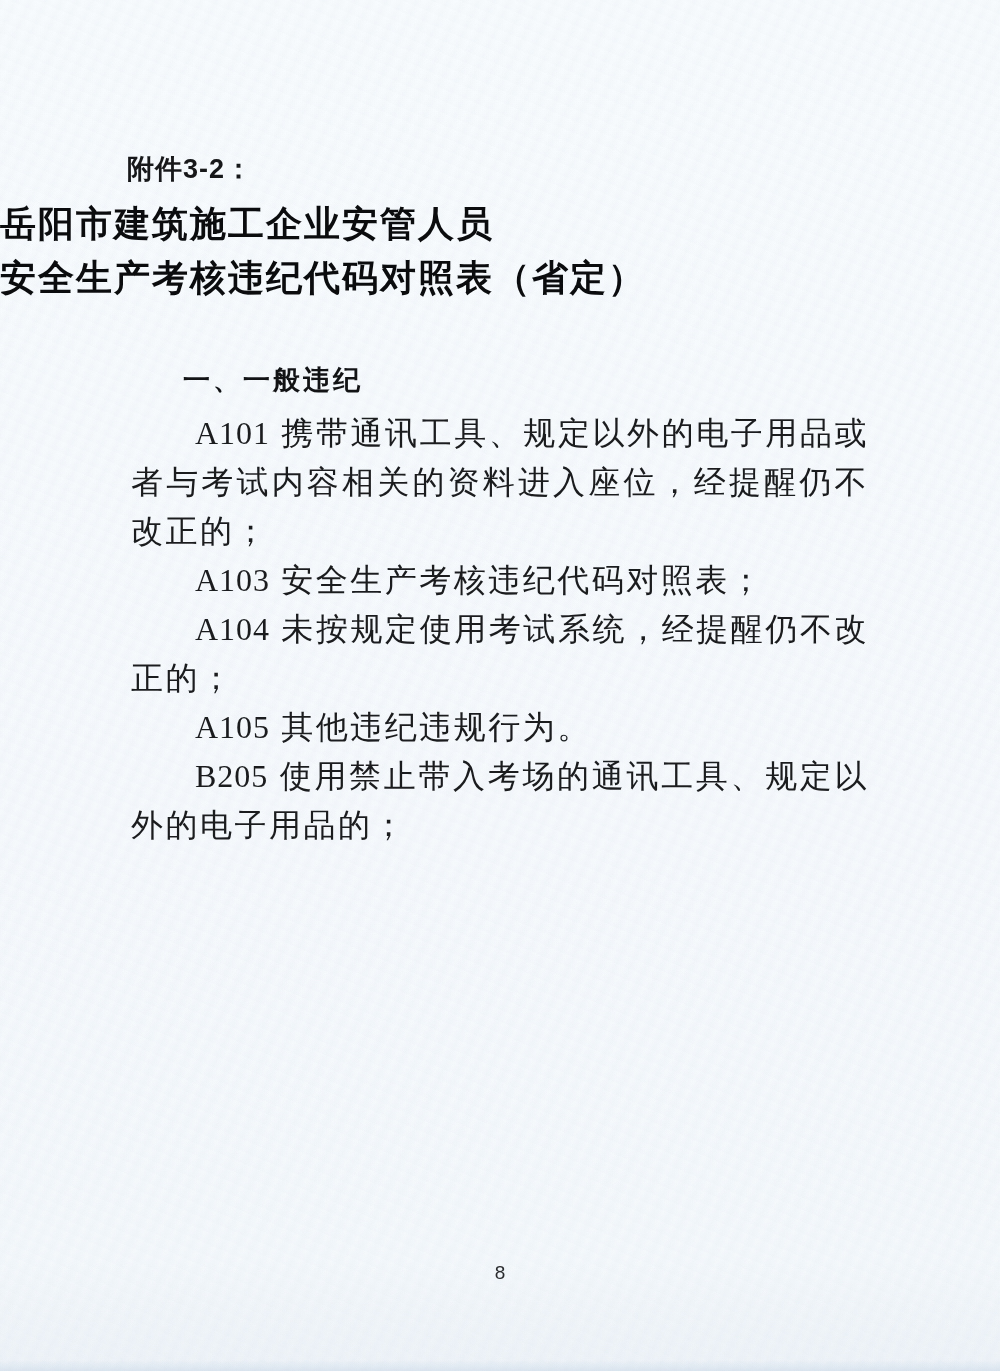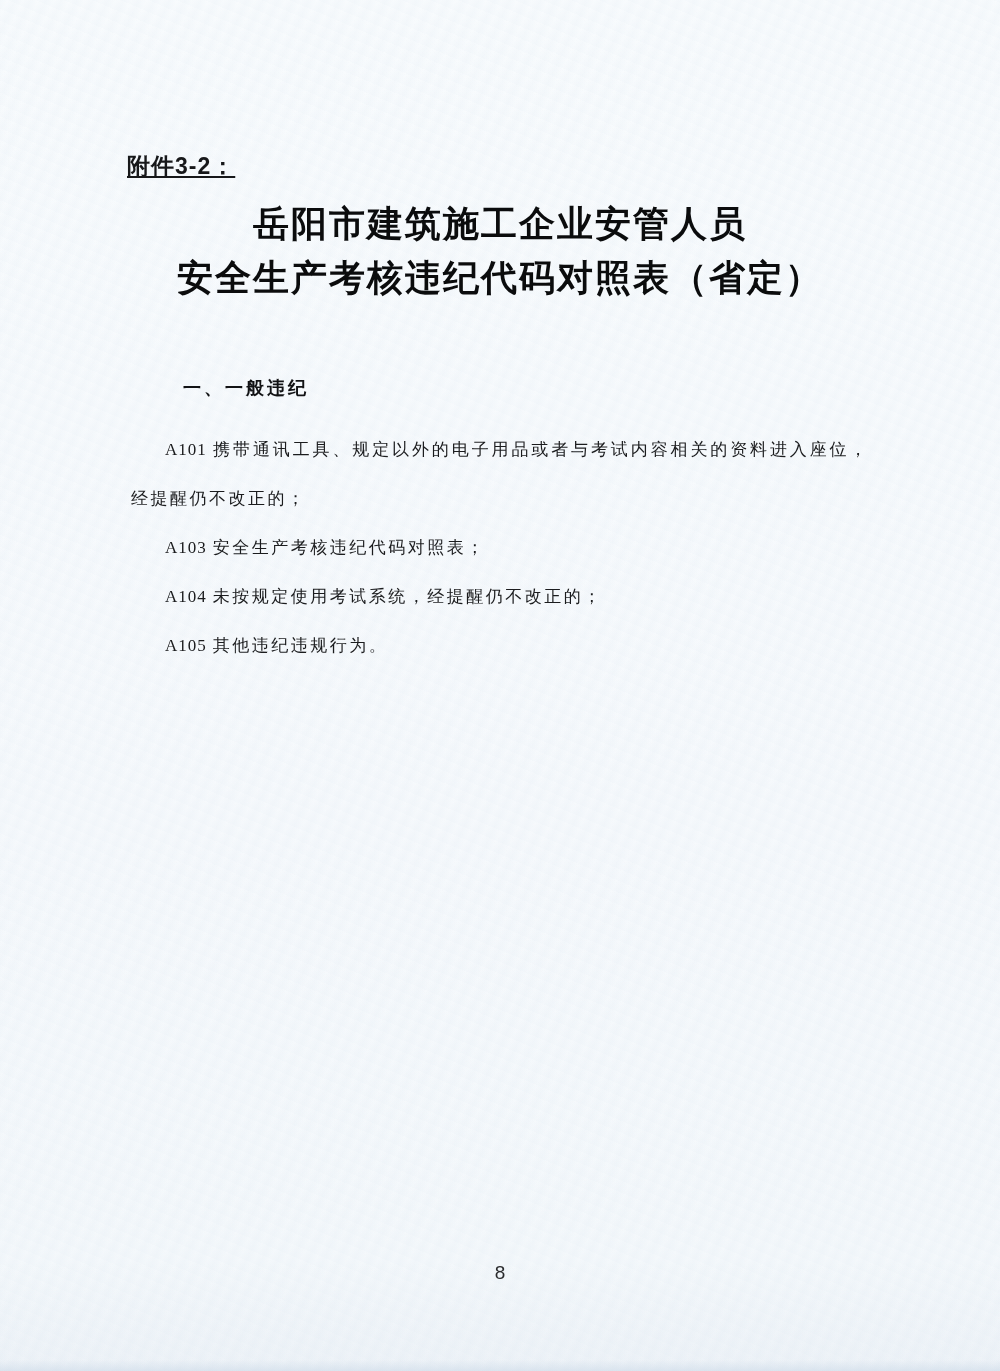--- a/index.html
+++ b/index.html
@@ -28,61 +28,60 @@
       repeating-linear-gradient(115deg, rgba(210,224,236,0.10) 0px, rgba(255,255,255,0) 7px, rgba(199,214,229,0.08) 14px),
       repeating-linear-gradient(23deg, rgba(222,232,241,0.10) 0px, rgba(255,255,255,0) 11px);
     pointer-events: none;
   }
   .attachment-label {
     position: absolute;
     left: 127px;
     top: 151px;
     font-family: "Liberation Sans", sans-serif;
     font-weight: 700;
-    font-size: 23px;
+    font-size: 27px;
     letter-spacing: 1px;
     color: #17181a;
     white-space: nowrap;
-    text-decoration: underline;
   }
   .doc-title {
     position: absolute;
     top: 197px;
     left: 0;
     width: 100%;
-    text-align: center;
+    text-align: left;
     font-family: "Liberation Sans", sans-serif;
     font-weight: 900;
     font-size: 36px;
     line-height: 54px;
     letter-spacing: 2px;
     color: #0b0c0d;
   }
   .content {
     position: absolute;
     left: 131px;
     top: 352px;
     width: 738px;
     color: #1b1c1e;
   }
   .sec-heading {
-    margin: 12px;
+    margin: 4px;
     padding: 0;
     margin-left: 52px;
     font-family: "Liberation Sans", sans-serif;
     font-weight: 700;
-    font-size: 18px;
+    font-size: 27px;
     line-height: 49px;
     letter-spacing: 3px;
     color: #121315;
   }
   .item {
     margin: 0;
     padding: 0;
-    font-size: 17px;
+    font-size: 32px;
     line-height: 49px;
     letter-spacing: 2.5px;
     text-indent: 2em;
     text-align: justify;
     text-justify: inter-ideograph;
     color: #1b1c1e;
   }
   .item .code {
     margin-right: 0.35em;
     letter-spacing: 1px;
@@ -129,20 +128,21 @@
 
     <p class="item"><span class="code">A104</span><span>未按规定使用考试系统，经提醒仍不改正的；</span></p>
 
     <p class="item"><span class="code">A105</span><span>其他违纪违规行为。</span></p>
 
 
 
 
 
 
+    <p class="item"><span class="code">B205</span><span>使用禁止带入考场的通讯工具、规定以外的电子用品的；</span></p>
 
 
   </div>
 
   <div class="page-number">8</div>
 
   <div class="scan-edge"></div>
 
 </div>
 

